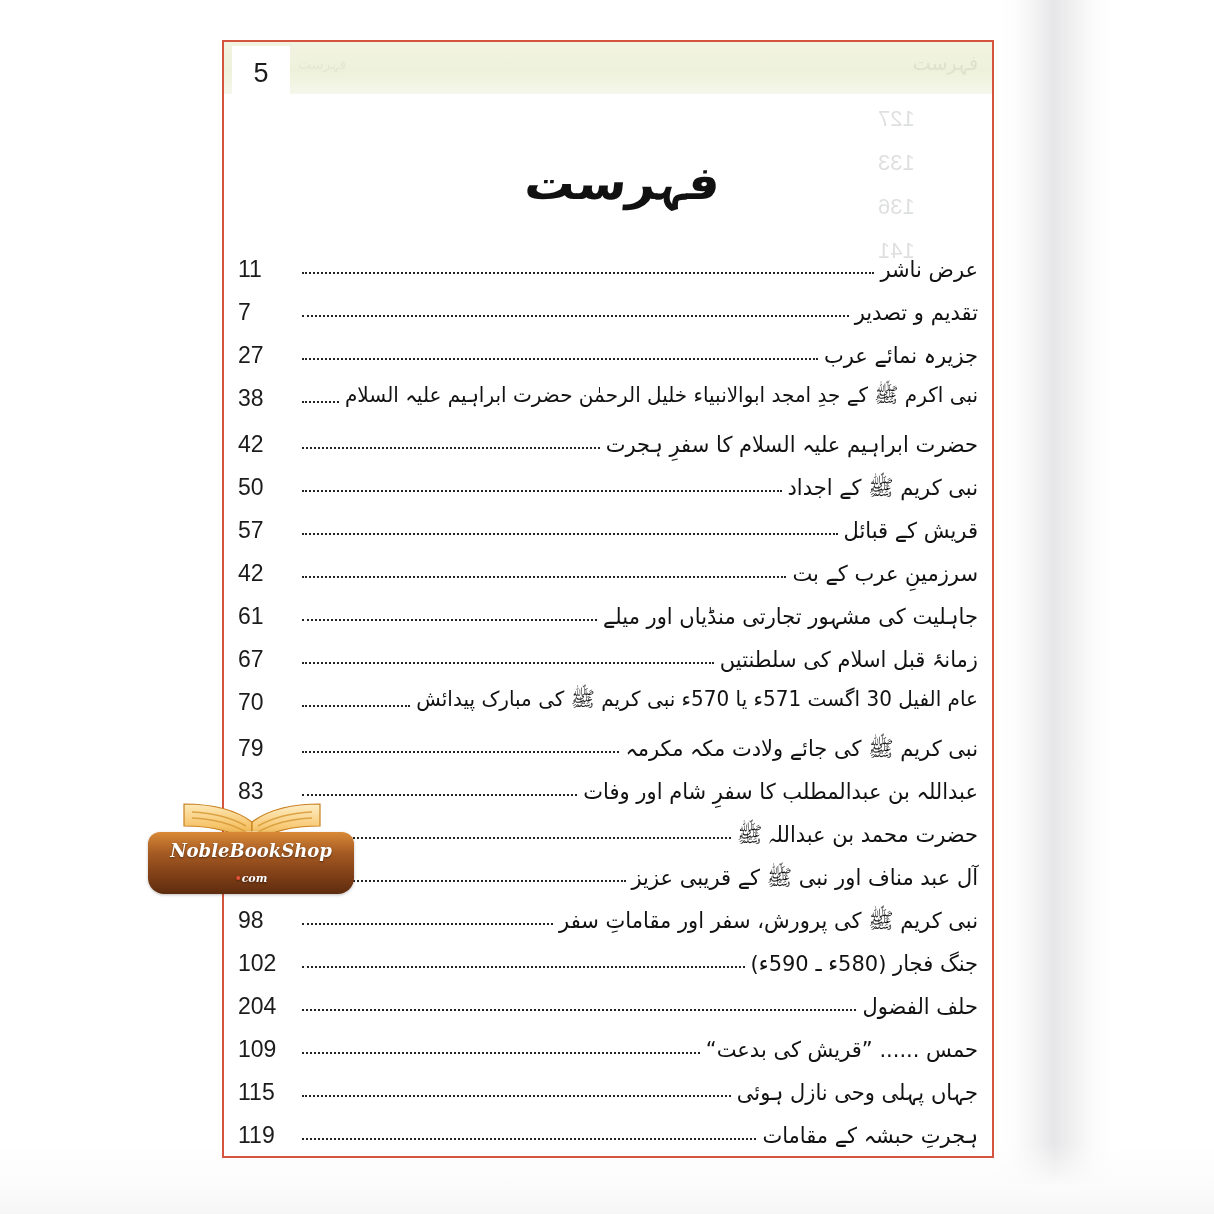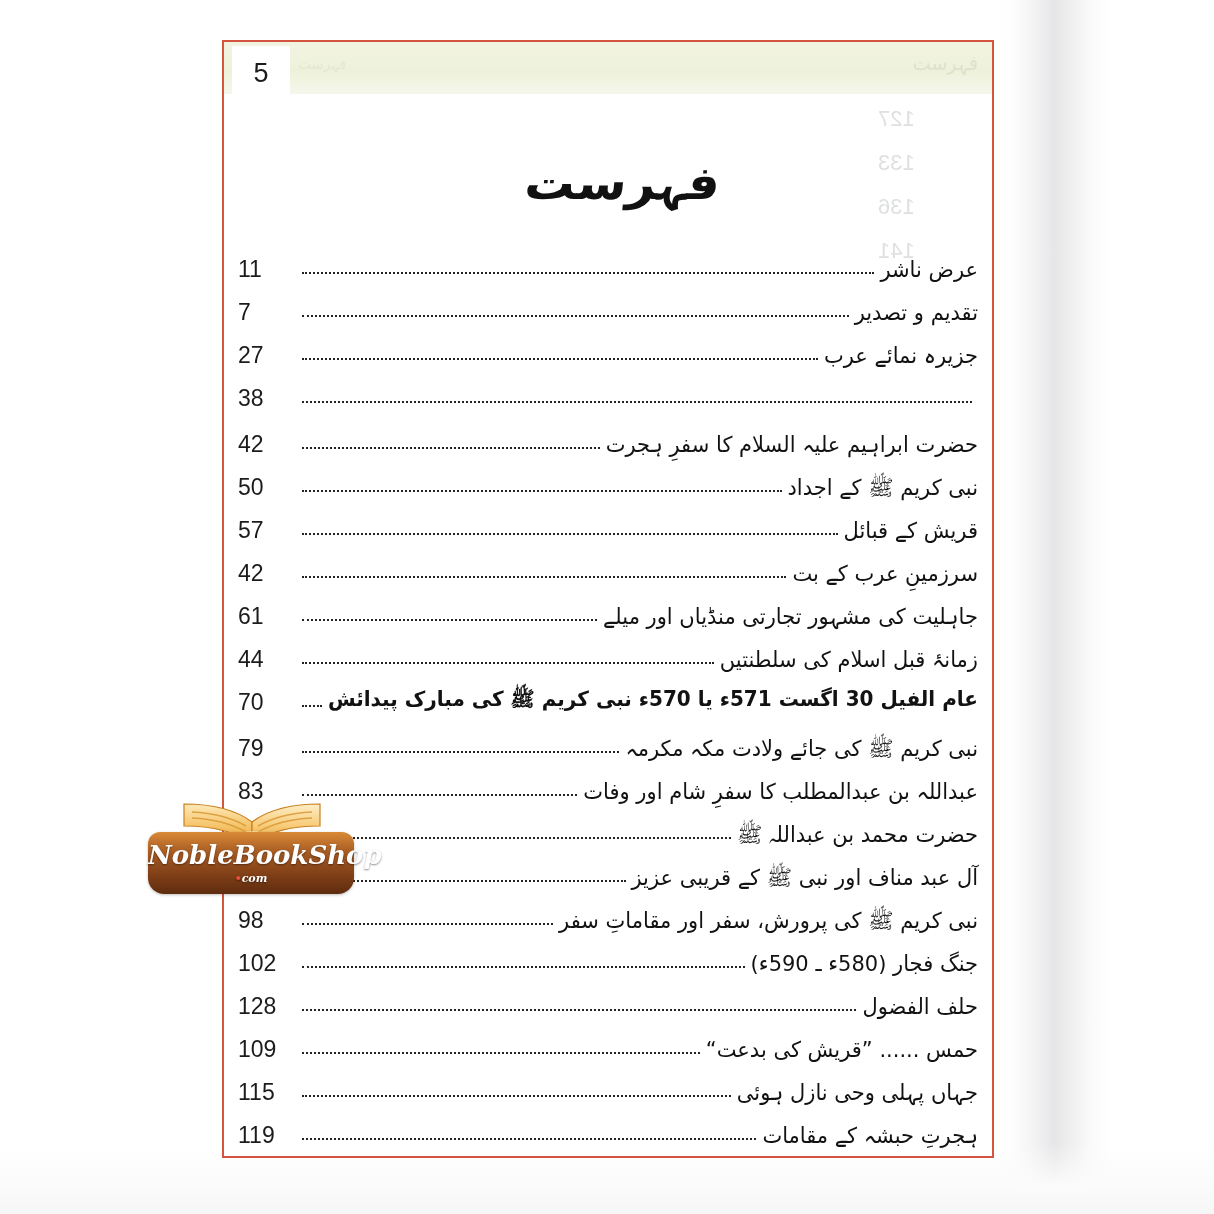--- a/index.html
+++ b/index.html
@@ -126,21 +126,21 @@
     direction:rtl;
     font-size:21px;
     color:#121212;
     white-space:nowrap;
     line-height:1.15;
     padding-bottom:2px;
     transform:scaleY(1.04);
     max-width:640px;
     overflow:visible;
   }
-  .entry.bold{font-weight:700;}
+  .entry.bold{font-weight:400;}
   .entry.wide{max-width:700px;font-size:20px;}
 
   
   .row.tall{height:46px;}
   .row.tall .entry{position:relative;top:-3px;}
 
   
   .bleed{
     position:absolute;
     right:6px;top:66px;
@@ -174,21 +174,21 @@
     background:linear-gradient(180deg,#d98a37 0%,#a55a22 34%,#7d3d16 72%,#5e2c0f 100%);
     box-shadow:0 1px 3px rgba(0,0,0,.25);
   }
   #logo .brand{
     position:absolute;left:0;right:0;top:48px;
     text-align:center;
     direction:ltr;
     font-family:"DejaVu Serif","Liberation Serif",serif;
     font-style:italic;
     font-weight:700;
-    font-size:26px;
+    font-size:18px;
     color:#ffffff;
     text-shadow:0 1px 2px rgba(0,0,0,.45);
     white-space:nowrap;
   }
   #logo .dotcom{
     position:absolute;left:0;right:0;top:80px;
     text-align:center;direction:ltr;
     font-family:"DejaVu Serif","Liberation Serif",serif;
     font-style:italic;font-weight:700;
     font-size:11px;color:#ffffff;
@@ -238,20 +238,21 @@
 
       <div class="row">
         <span class="pg">27</span>
         <span class="leader"></span>
         <span class="entry">جزیرہ نمائے عرب</span>
       </div>
 
       <div class="row tall">
         <span class="pg">38</span>
         <span class="leader"></span>
+        <span class="entry wide">نبی اکرم ﷺ کے جدِ امجد ابوالانبیاء خلیل الرحمٰن حضرت ابراہیم علیہ السلام</span>
       </div>
 
       <div class="row">
         <span class="pg">42</span>
         <span class="leader"></span>
         <span class="entry">حضرت ابراہیم علیہ السلام کا سفرِ ہجرت</span>
       </div>
 
       <div class="row">
         <span class="pg">50</span>
@@ -271,21 +272,21 @@
         <span class="entry">سرزمینِ عرب کے بت</span>
       </div>
 
       <div class="row">
         <span class="pg">61</span>
         <span class="leader"></span>
         <span class="entry">جاہلیت کی مشہور تجارتی منڈیاں اور میلے</span>
       </div>
 
       <div class="row">
-        <span class="pg">44</span>
+        <span class="pg">67</span>
         <span class="leader"></span>
         <span class="entry">زمانۂ قبل اسلام کی سلطنتیں</span>
       </div>
 
       <div class="row tall">
         <span class="pg">70</span>
         <span class="leader"></span>
         <span class="entry wide bold">عام الفیل 30 اگست 571ء یا 570ء نبی کریم ﷺ کی مبارک پیدائش</span>
       </div>
 
@@ -319,21 +320,21 @@
         <span class="entry">نبی کریم ﷺ کی پرورش، سفر اور مقاماتِ سفر</span>
       </div>
 
       <div class="row">
         <span class="pg">102</span>
         <span class="leader"></span>
         <span class="entry">جنگ فجار (580ء ـ 590ء)</span>
       </div>
 
       <div class="row">
-        <span class="pg">128</span>
+        <span class="pg">204</span>
         <span class="leader"></span>
         <span class="entry">حلف الفضول</span>
       </div>
 
       <div class="row">
         <span class="pg">109</span>
         <span class="leader"></span>
         <span class="entry">حمس ...... ”قریش کی بدعت“</span>
       </div>
 

